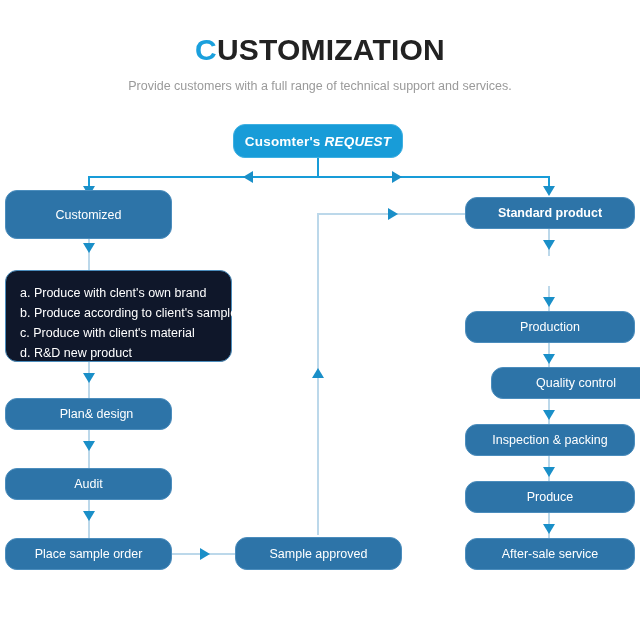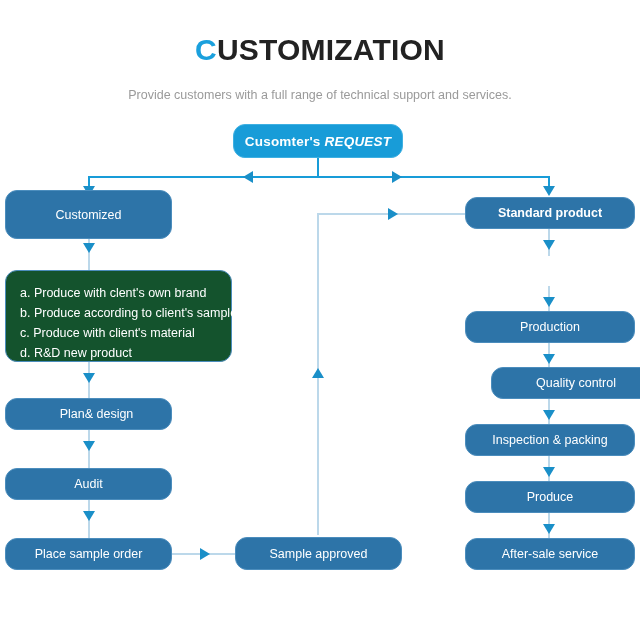--- a/index.html
+++ b/index.html
@@ -38,21 +38,20 @@
   .page-title .accent { color: #1aa0dd; }
 
   .page-subtitle {
     position: absolute;
     left: 0; top: 79px;
     width: 640px;
     text-align: center;
     font-size: 12.5px;
     color: #9a9a9a;
     white-space: nowrap;
-    margin-top: 9px;
   }
 
   
   .node {
     position: absolute;
     box-sizing: border-box;
     color: #ffffff;
     display: flex;
     align-items: center;
     justify-content: center;
@@ -70,21 +69,21 @@
     font-weight: bold;
     font-size: 13.5px;
     letter-spacing: 0.2px;
   }
   .node.accent .ital { font-style: italic; font-weight: bold; padding-left: 4px; }
 
   
   .node.listbox {
     display: block;
     padding: 12px 14px 10px 14px;
-    background: #14532d;
+    background: #0f172a;
     border: 1px solid #4b8dbd;
   }
   .node.listbox .li {
     font-size: 12.5px;
     color: #ffffff;
     line-height: 20px;
     white-space: nowrap;
   }
 
   

